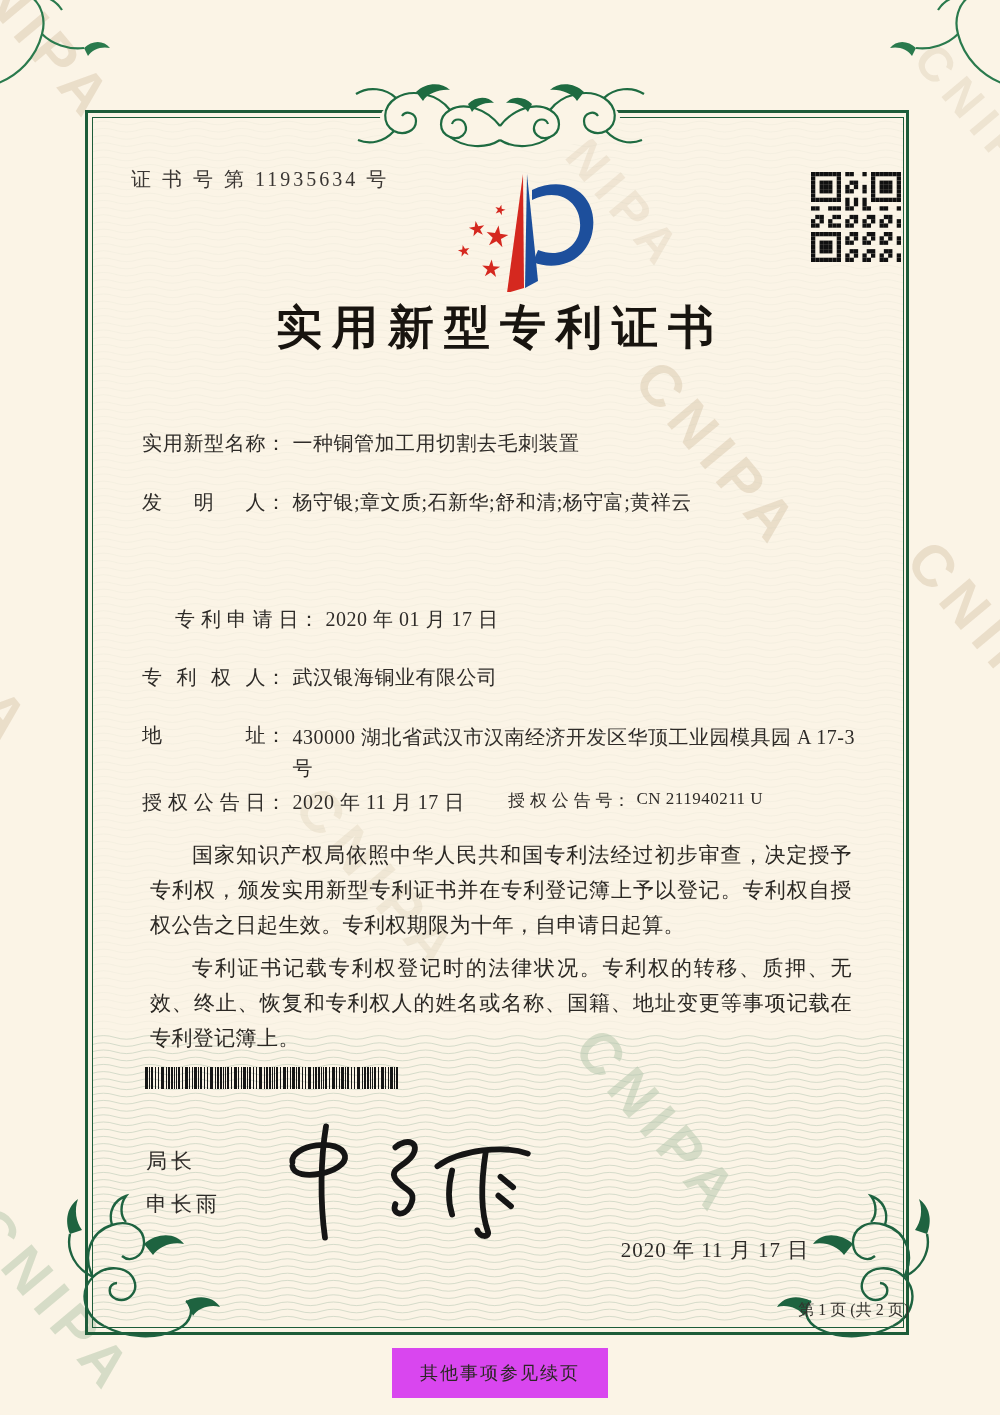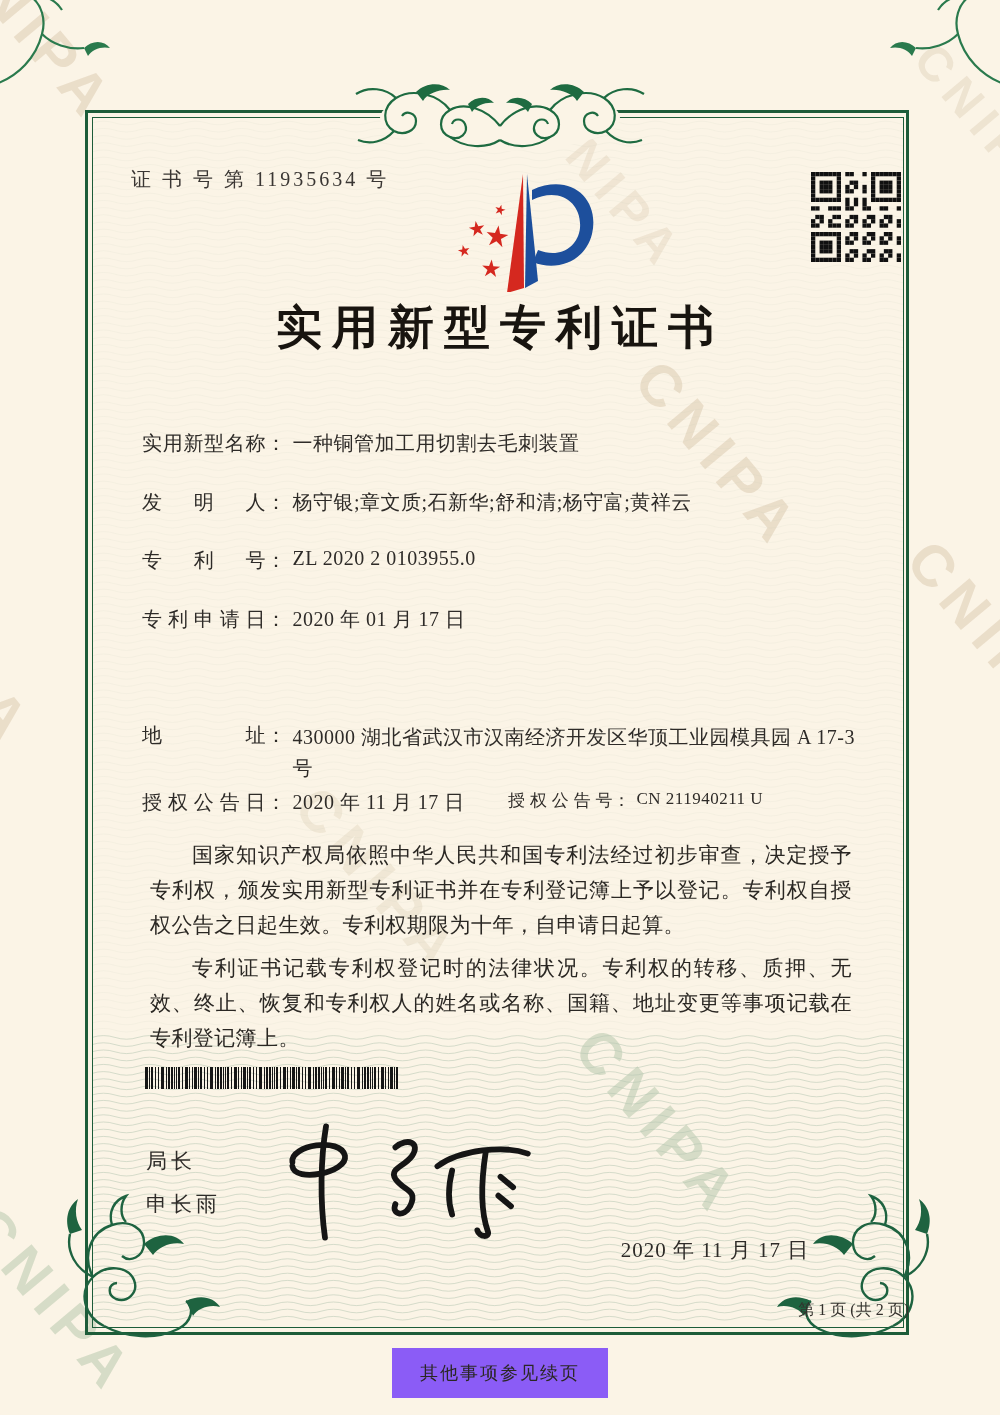--- a/index.html
+++ b/index.html
@@ -42,39 +42,39 @@
   .logo{position:absolute;left:420px;top:160px;width:178px;height:132px;}
   .qr{position:absolute;left:811px;top:172px;width:90px;height:90px;}
   .title{position:absolute;left:0;top:297px;width:1000px;text-align:center;
     font-size:46px;font-weight:bold;letter-spacing:10px;color:#18140f;}
   
   .row{position:absolute;left:142px;font-size:20px;letter-spacing:.5px;}
   .flabel{display:inline-block;width:124px;text-align:justify;text-align-last:justify;vertical-align:top;}
   .colon{vertical-align:top;}
   .fvalue{margin-left:6px;vertical-align:top;}
   .addr .fvalue{display:inline-block;width:584px;line-height:31px;}
-  .r1{top:430px;} .r2{top:489px;} .r3{top:547px;} .r4{top:606px;}
+  .r1{top:430px;} .r2{top:489px;} .r3{top:547px;} .r4{top:606px;margin-left:33px;}
   .r5{top:664px;} .r6{top:722px;} .r7{top:789px;}
   .grant-no{position:absolute;left:508px;top:789px;font-size:17px;letter-spacing:.5px;}
   .grant-no .flabel{width:105px;}
   
   .body-text{position:absolute;left:142px;top:830px;width:718px;font-size:21px;
     line-height:35px;text-align:justify;letter-spacing:.4px;color:#2a2723;}
   .body-text p{margin:8px;text-indent:2em;}
   
   .barcode{position:absolute;left:145px;top:1067px;width:256px;height:22px;}
   .signer-title{position:absolute;left:146px;top:1147px;font-size:21px;letter-spacing:4px;}
   .signer-name{position:absolute;left:146px;top:1190px;font-size:21px;letter-spacing:4px;}
   .signature{position:absolute;left:262px;top:1120px;width:292px;height:124px;}
   .issue-date{position:absolute;left:555px;top:1236px;width:320px;text-align:center;
     font-size:21px;letter-spacing:1px;}
   .page-indicator{position:absolute;left:85px;top:1300px;width:824px;text-align:right;
     font-size:16px;color:#33302c;}
   .footer-note{position:absolute;left:50%;top:1348px;transform:translateX(-50%);
-    background:#8b5cf6;padding:13px 28px;font-size:18px;letter-spacing:2px;color:#2a2723;}
+    background:#d946ef;padding:13px 28px;font-size:18px;letter-spacing:2px;color:#2a2723;}
 </style>
 </head>
 <body>
 
 <div class="page">
 
   <div class="wm wm1">CNIPA</div>
   <div class="wm wm2">CNIPA</div>
   <div class="wm wm3">CNIPA</div>
   <div class="wm wm4">CNIPA</div>
@@ -539,25 +539,25 @@
     </svg>
 
   <div class="title">实用新型专利证书</div>
 
   <div class="row r1">
     <span class="flabel">实用新型名称</span><span class="colon">：</span><span class="fvalue">一种铜管加工用切割去毛刺装置</span>
   </div>
   <div class="row r2">
     <span class="flabel">发明人</span><span class="colon">：</span><span class="fvalue">杨守银;章文质;石新华;舒和清;杨守富;黄祥云</span>
   </div>
-  <div class="row r3">
-    <span class="flabel">专利号</span><span class="colon">：</span><span class="fvalue">ZL 2020 2 0103955.0</span>
-  </div>
   <div class="row r4">
     <span class="flabel">专利申请日</span><span class="colon">：</span><span class="fvalue">2020 年 01 月 17 日</span>
+  </div>
+  <div class="row r5">
+    <span class="flabel">专利权人</span><span class="colon">：</span><span class="fvalue">武汉银海铜业有限公司</span>
   </div>
   <div class="row r6 addr">
     <span class="flabel">地址</span><span class="colon">：</span><span class="fvalue">430000 湖北省武汉市汉南经济开发区华顶工业园模具园 A 17-3 号</span>
   </div>
   <div class="row r7">
     <span class="flabel">授权公告日</span><span class="colon">：</span><span class="fvalue">2020 年 11 月 17 日</span>
   </div>
   <div class="grant-no">
     <span class="flabel">授权公告号</span><span class="colon">：</span><span class="fvalue">CN 211940211 U</span>
   </div>

